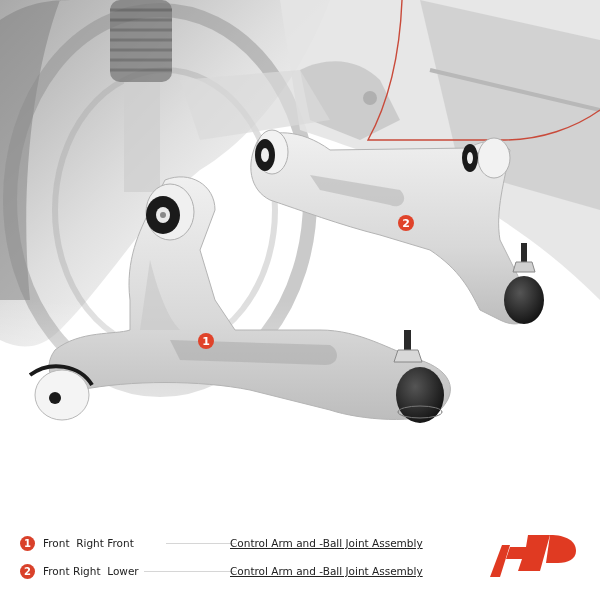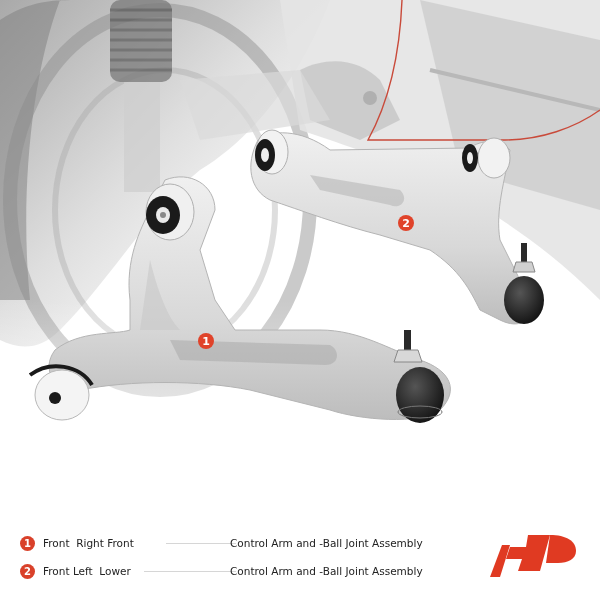--- a/index.html
+++ b/index.html
@@ -10,21 +10,21 @@
   .callout { position: absolute; width: 16px; height: 16px; border-radius: 50%;
     background: #e0432a; color: #fff; font-size: 11px; font-weight: bold;
     display: flex; align-items: center; justify-content: center; line-height: 1; }
   .legend { position: absolute; left: 20px; top: 535px; width: 440px; }
   .legend-row { display: flex; align-items: center; height: 16px; margin-bottom: 12px; }
   .legend-num { width: 15px; height: 15px; border-radius: 50%; background: #d9412a; color: #fff;
     font-size: 10px; font-weight: bold; display: flex; align-items: center; justify-content: center;
     flex: 0 0 15px; margin-right: 8px; }
   .legend-pos { font-size: 10.5px; color: #222; white-space: pre; }
   .legend-line { height: 1px; background: #d6d6d6; flex: 1 1 auto; margin: 0 6px 0 6px; }
-  .legend-desc { font-size: 10.5px; color: #222; position: absolute; left: 210px; }
+  .legend-desc { font-size: 10.5px; color: #222; position: absolute; left: 210px; text-decoration: underline; }
   .logo { position: absolute; left: 488px; top: 531px; width: 94px; height: 50px; }
 </style>
 </head>
 <body>
 
 <div class="stage">
   <svg width="600" height="510" viewBox="0 0 600 510">
     <defs>
       <linearGradient id="bgfade" x1="0" y1="0" x2="1" y2="1">
         <stop offset="0" stop-color="#9a9a9a"></stop>
@@ -121,21 +121,21 @@
 
 <div class="legend">
   <div class="legend-row" style="position:relative; width:420px;">
     <span class="legend-num">1</span>
     <span class="legend-pos">Front  Right Front</span>
     <span class="legend-line" style="max-width:70px; position:absolute; left:140px; width:70px; top:8px;"></span>
     <span class="legend-desc">Control Arm and -Ball Joint Assembly</span>
   </div>
   <div class="legend-row" style="position:relative; width:420px;">
     <span class="legend-num">2</span>
-    <span class="legend-pos">Front Left  Lower</span>
+    <span class="legend-pos">Front Right  Lower</span>
     <span class="legend-line" style="position:absolute; left:118px; width:92px; top:8px;"></span>
     <span class="legend-desc">Control Arm and -Ball Joint Assembly</span>
   </div>
 </div>
 
 <svg class="logo" viewBox="0 0 94 50">
   <polygon points="14,14 22,14 12,46 2,46" fill="#e03a22"></polygon>
   <polygon points="40,4 62,4 52,40 30,40 34,28 18,28 22,16 38,16" fill="#e03a22"></polygon>
   <path d="M62,4 C78,4 88,10 88,20 C88,28 80,32 70,32 L58,32 Z" fill="#e03a22"></path>
 </svg>

